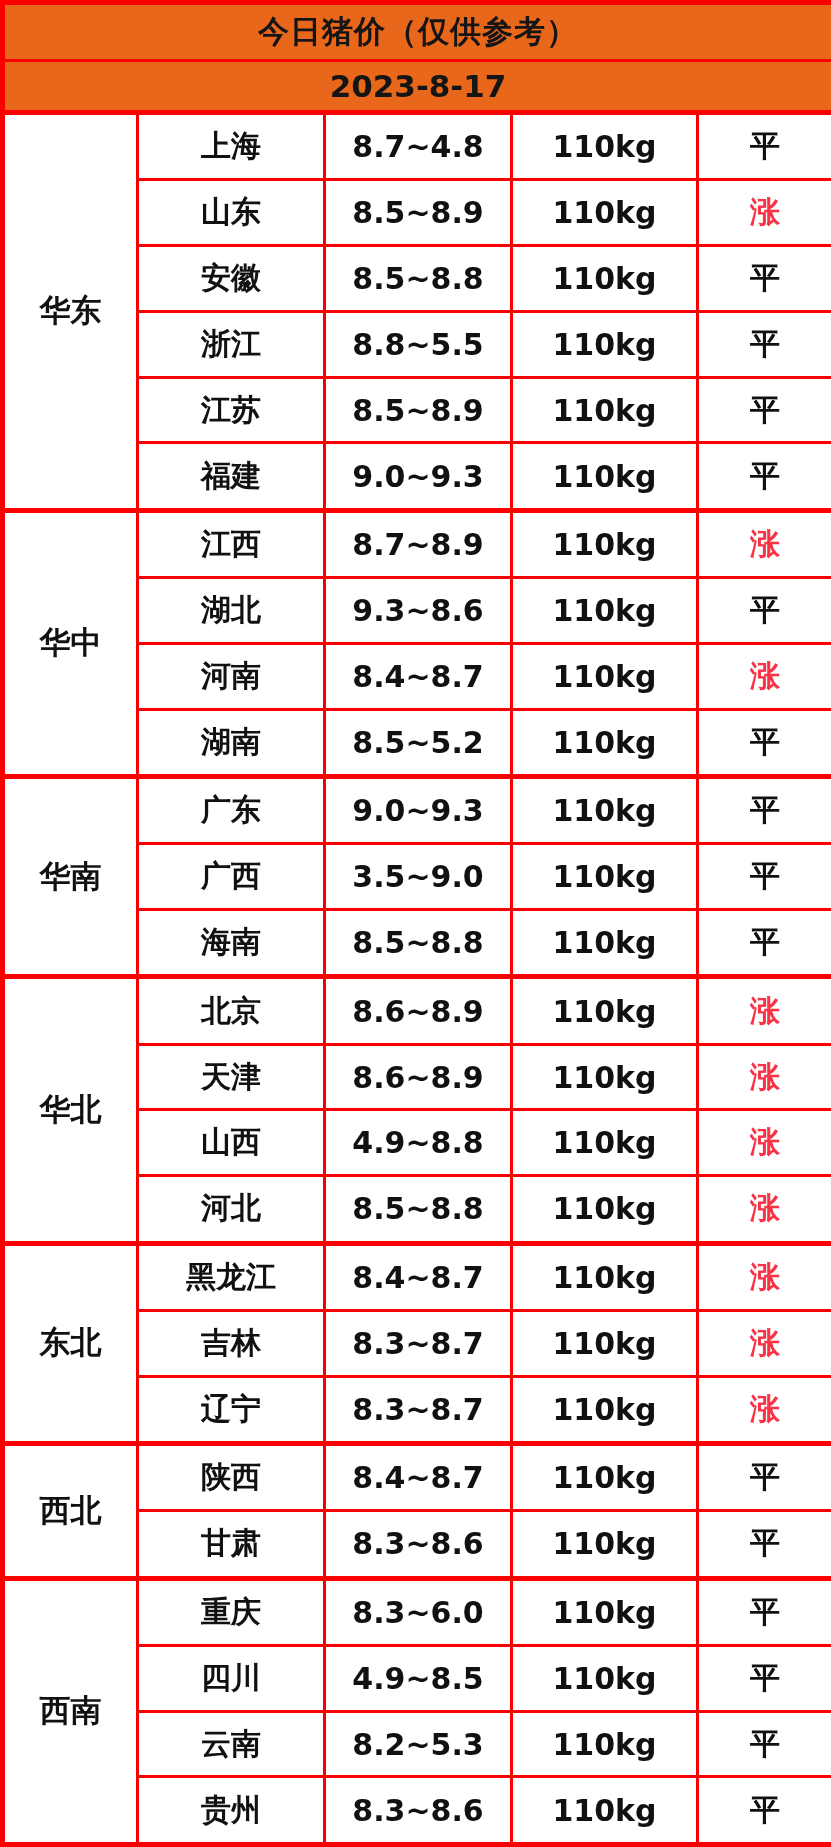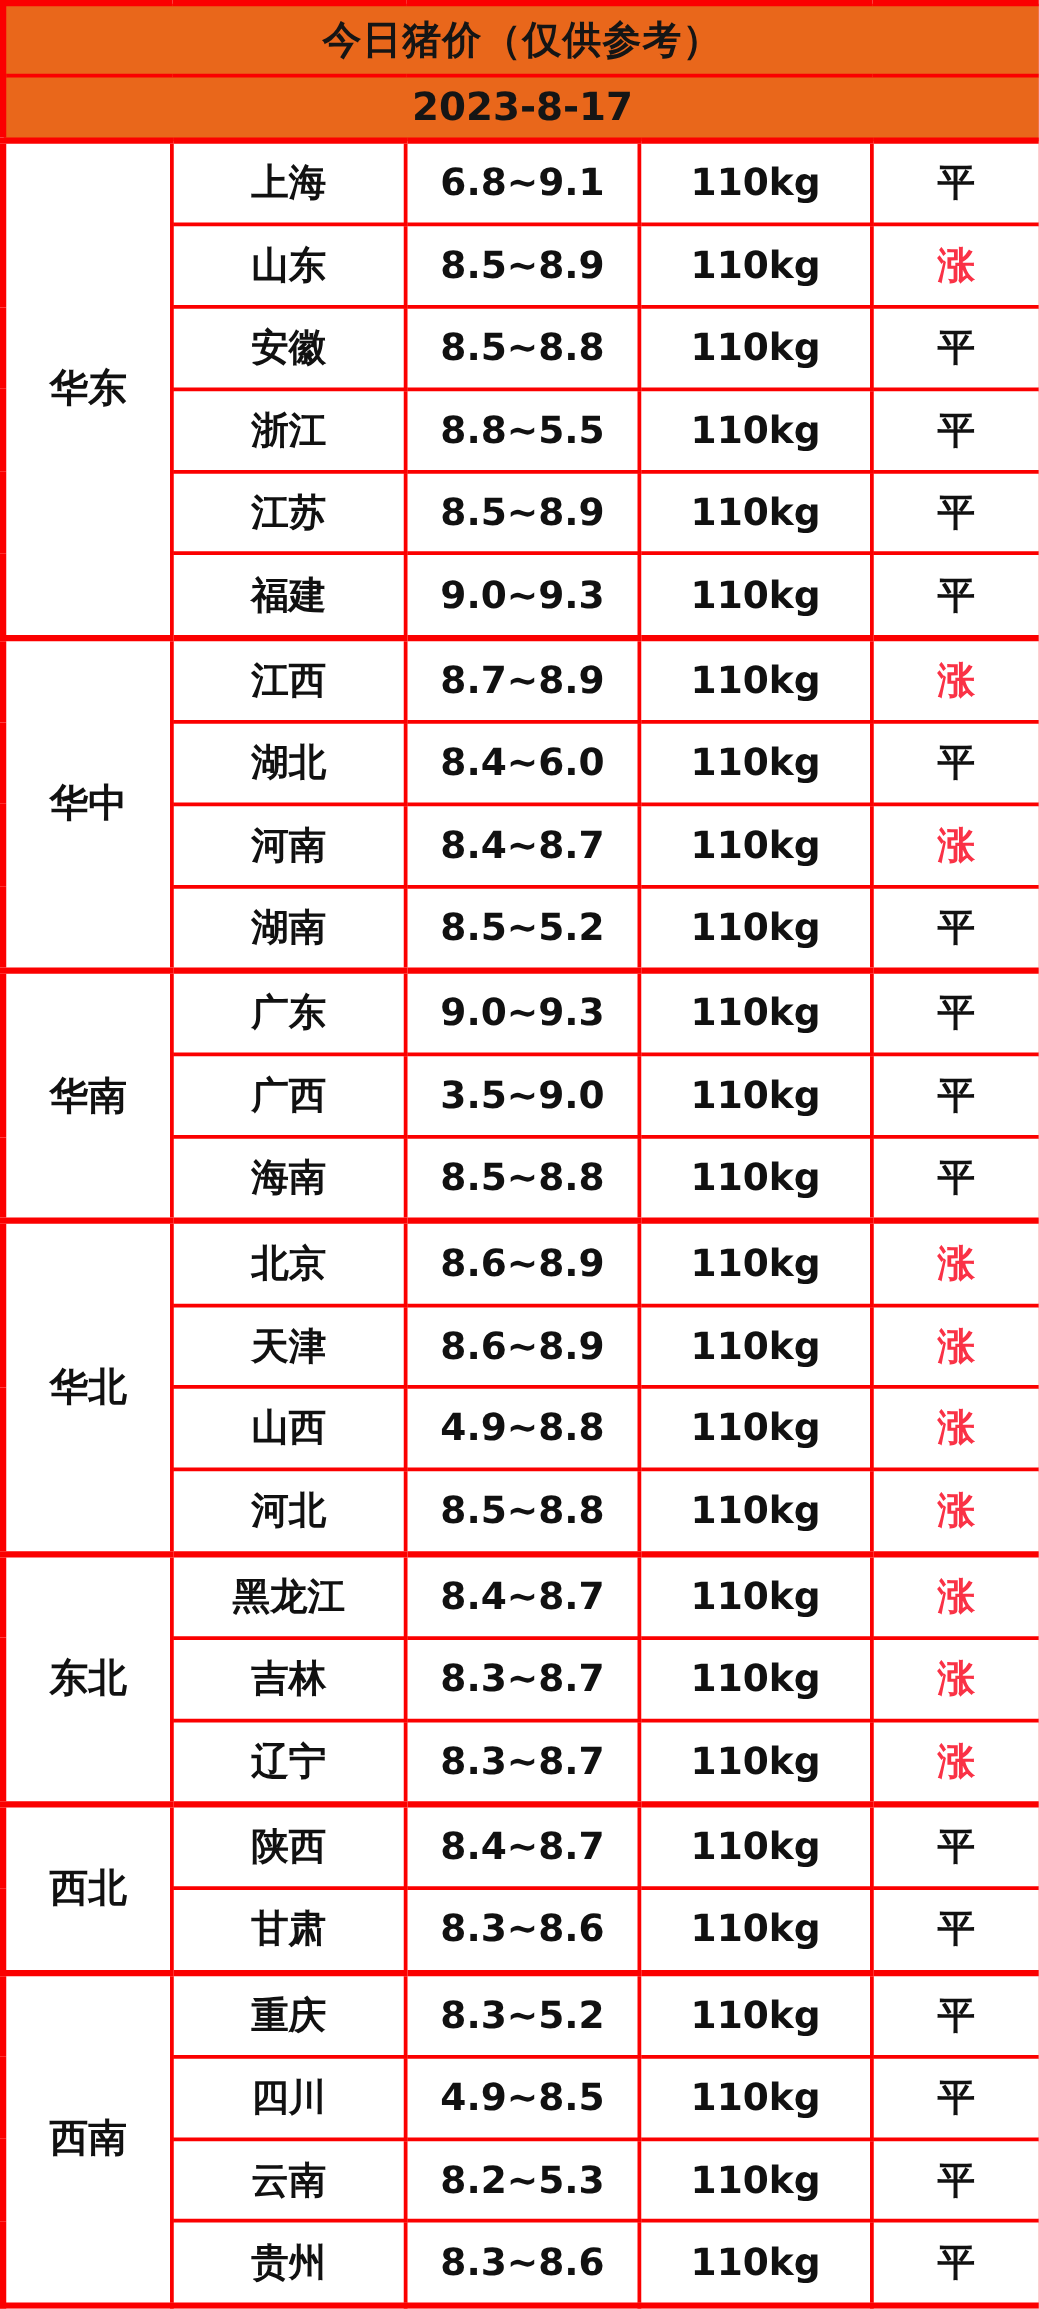--- a/index.html
+++ b/index.html
@@ -72,21 +72,21 @@
       <th class="title-cell" colspan="5">今日猪价（仅供参考）</th>
     </tr>
     <tr>
       <th class="date-cell" colspan="5">2023-8-17</th>
     </tr>
   </thead>
   <tbody id="table-body">
       <tr class="group-start">
         <td class="region-cell" rowspan="6">华东</td>
         <td class="province-cell">上海</td>
-        <td class="price-cell">6.8~9.1</td>
+        <td class="price-cell">8.7~4.8</td>
         <td class="weight-cell">110kg</td>
         <td class="status-cell">平</td>
       </tr>
       <tr>
         <td class="province-cell">山东</td>
         <td class="price-cell">8.5~8.9</td>
         <td class="weight-cell">110kg</td>
         <td class="status-cell up">涨</td>
       </tr>
       <tr>
@@ -115,21 +115,21 @@
       </tr>
       <tr class="group-start">
         <td class="region-cell" rowspan="4">华中</td>
         <td class="province-cell">江西</td>
         <td class="price-cell">8.7~8.9</td>
         <td class="weight-cell">110kg</td>
         <td class="status-cell up">涨</td>
       </tr>
       <tr>
         <td class="province-cell">湖北</td>
-        <td class="price-cell">8.4~6.0</td>
+        <td class="price-cell">9.3~8.6</td>
         <td class="weight-cell">110kg</td>
         <td class="status-cell">平</td>
       </tr>
       <tr>
         <td class="province-cell">河南</td>
         <td class="price-cell">8.4~8.7</td>
         <td class="weight-cell">110kg</td>
         <td class="status-cell up">涨</td>
       </tr>
       <tr>
@@ -210,21 +210,21 @@
       </tr>
       <tr>
         <td class="province-cell">甘肃</td>
         <td class="price-cell">8.3~8.6</td>
         <td class="weight-cell">110kg</td>
         <td class="status-cell">平</td>
       </tr>
       <tr class="group-start">
         <td class="region-cell" rowspan="4">西南</td>
         <td class="province-cell">重庆</td>
-        <td class="price-cell">8.3~5.2</td>
+        <td class="price-cell">8.3~6.0</td>
         <td class="weight-cell">110kg</td>
         <td class="status-cell">平</td>
       </tr>
       <tr>
         <td class="province-cell">四川</td>
         <td class="price-cell">4.9~8.5</td>
         <td class="weight-cell">110kg</td>
         <td class="status-cell">平</td>
       </tr>
       <tr>

